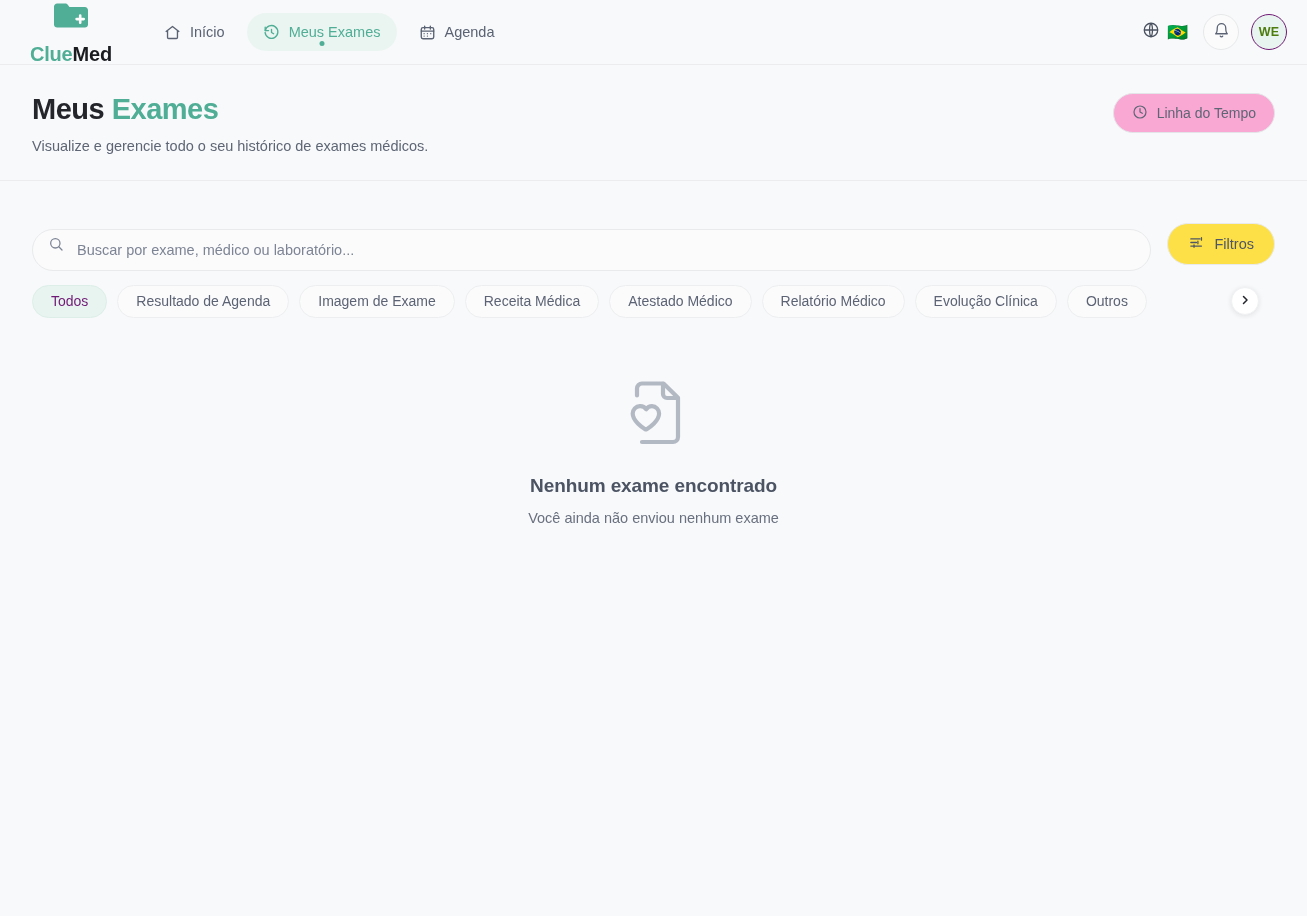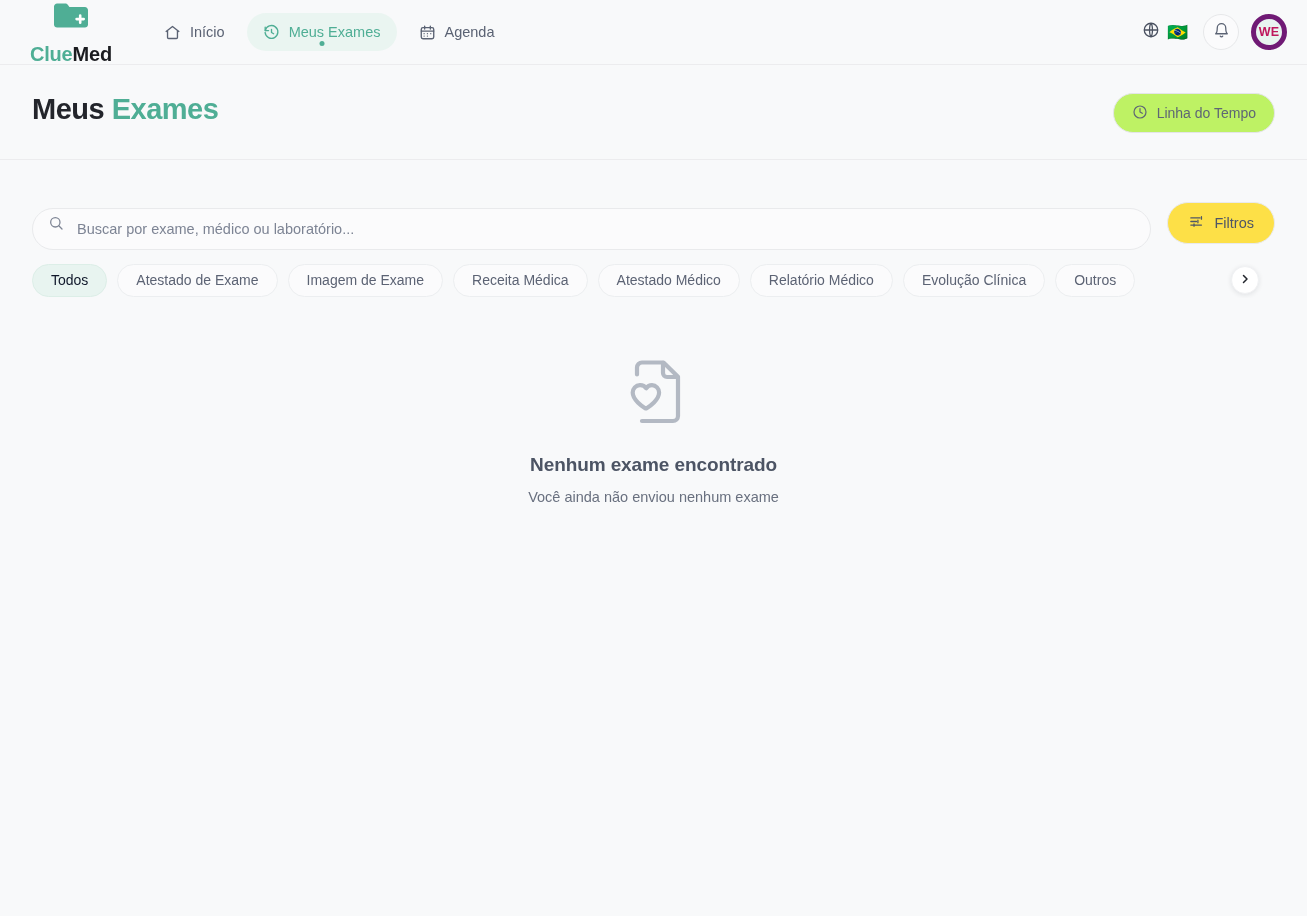--- a/index.html
+++ b/index.html
@@ -104,22 +104,22 @@
     display: flex;
     align-items: center;
     justify-content: center;
     cursor: pointer;
   }
 
   .avatar {
     width: 36px; height: 36px;
     border-radius: 50%;
     background: #e8f4f0;
-    border: 5px solid #701a75;
-    color: #be185d;
+    border: 1px solid #701a75;
+    color: #4d7c0f;
     font-size: 12.5px;
     font-weight: 700;
     display: flex;
     align-items: center;
     justify-content: center;
     letter-spacing: 0.3px;
     cursor: pointer;
   }
 
   
@@ -146,21 +146,21 @@
   }
 
   .btn-outline {
     display: inline-flex;
     align-items: center;
     gap: 9px;
     height: 40px;
     padding: 0 18px;
     border-radius: 20px;
     border: 1px solid #e4e5e8;
-    background: #bef264;
+    background: #f9a8d4;
     color: #5e6675;
     font-size: 14px;
     cursor: pointer;
     white-space: nowrap;
     font-family: inherit;
   }
 
   
   .controls {
     padding: 42px 32px 0 32px;
@@ -231,21 +231,21 @@
     display: inline-flex;
     align-items: center;
     white-space: nowrap;
     cursor: pointer;
     flex: 0 0 auto;
     font-family: inherit;
   }
   .chip.active {
     background: #e8f4f0;
     border-color: #dceee7;
-    color: #0f172a;
+    color: #701a75;
   }
   .chips-scroll-btn {
     position: absolute;
     right: 16px;
     top: 50%;
     transform: translateY(-50%);
     width: 28px; height: 28px;
     border-radius: 50%;
     background: #ffffff;
     border: 1px solid #f0f1f3;
@@ -365,20 +365,21 @@
 
   </div>
 </header>
 
 <section class="page-header">
   <div>
     <h1 class="page-title">
       <span class="t-dark">Meus</span>
       <span class="t-accent">Exames</span>
     </h1>
+    <p class="page-sub">Visualize e gerencie todo o seu histórico de exames médicos.</p>
   </div>
 
   <button class="btn-outline">
     <span>
       <svg width="16" height="16" viewBox="0 0 24 24" fill="none" stroke="#5e6675" stroke-width="1.8" stroke-linecap="round" stroke-linejoin="round">
         <circle cx="12" cy="12" r="9"></circle>
         <path d="M12 6.8V12l3.4 2"></path>
       </svg>
     </span>
     <span>Linha do Tempo</span>
@@ -404,21 +405,21 @@
           <path d="M4 7h13M4 12h8M4 17h15"></path>
           <path d="M19 5.2v3.6M14 10.2v3.6M8.5 15.2v3.6"></path>
         </svg>
       </span>
       <span>Filtros</span>
     </button>
   </div>
 
   <div class="chips-row">
     <button class="chip active">Todos</button>
-    <button class="chip">Atestado de Exame</button>
+    <button class="chip">Resultado de Agenda</button>
     <button class="chip">Imagem de Exame</button>
     <button class="chip">Receita Médica</button>
     <button class="chip">Atestado Médico</button>
     <button class="chip">Relatório Médico</button>
     <button class="chip">Evolução Clínica</button>
     <button class="chip">Outros</button>
 
     <div class="chips-fade"></div>
     <div class="chips-scroll-btn">
       <span>

